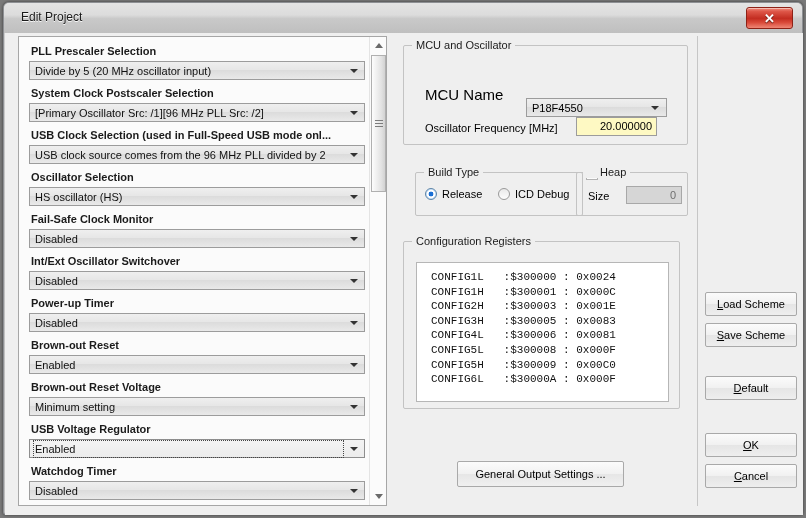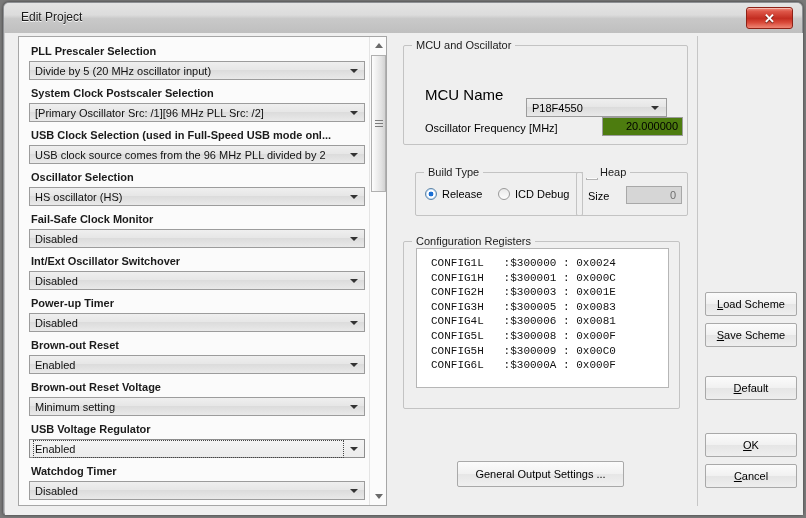--- a/index.html
+++ b/index.html
@@ -141,22 +141,22 @@
   #combo-mcu{
     position:absolute; left:122px; top:36px; width:141px; height:19px;
     background:linear-gradient(to bottom,#efefef 0%,#e6e6e6 48%,#dcdcdc 50%,#e9e9e9 100%);
     border:1px solid #9c9c9c; box-sizing:border-box; cursor:pointer;margin-top:16px;
   }
   #combo-mcu .val{ position:absolute;left:5px;top:2px;font-size:11px;line-height:14px;}
   #combo-mcu .arrow{position:absolute;right:7px;top:7px;width:0;height:0;
     border-left:4px solid transparent;border-right:4px solid transparent;border-top:4px solid #333;}
   #lbl-osc-freq{ position:absolute; left:21px; top:76px; font-size:11px; }
   #input-osc-freq{
-    position:absolute; left:198px; top:71px; width:81px; height:19px;
-    background:#4d7c0f; border:1px solid #9c9c9c; box-sizing:border-box;
+    position:absolute; left:172px; top:71px; width:81px; height:19px;
+    background:#fef9c3; border:1px solid #9c9c9c; box-sizing:border-box;
     text-align:right; padding:2px 4px 0 0; font-size:11px;
     font-family:"Liberation Sans", sans-serif; cursor:text;
   }
 
   #grp-build{ left:18px; top:136px; width:168px; height:44px; }
   #radio-release{ position:absolute; left:9px; top:14px; cursor:pointer; }
   #radio-icd{ position:absolute; left:82px; top:14px; cursor:pointer; }
   .radio{ position:relative; display:inline-block; padding-left:17px; font-size:11px;
           line-height:14px; white-space:nowrap;}
   .radio .dot{
@@ -178,21 +178,21 @@
   #lbl-heap-size{ position:absolute; left:11px; top:17px; font-size:11px; }
   #input-heap-size{
     position:absolute; left:49px; top:13px; width:56px; height:18px;
     background:#d6d6d6; border:1px solid #a8a8a8; box-sizing:border-box;
     text-align:right; padding:2px 5px 0 0; font-size:11px; color:#6f6f6f;
     font-family:"Liberation Sans", sans-serif;
   }
 
   #grp-cfg{ left:6px; top:205px; width:277px; height:168px; }
   #cfg-list{
-    position:absolute; left:12px; top:6px; width:253px; height:140px;
+    position:absolute; left:12px; top:20px; width:253px; height:140px;
     background:#fff; border:1px solid #b6b6b6; box-sizing:border-box;
     overflow:hidden; padding:7px 0 0 14px;
   }
   .cfg-row{
     font-family:"Liberation Mono", monospace;
     font-size:11px; line-height:14.6px; color:#111; white-space:pre;
   }
 
   #btn-general{
     position:absolute; left:60px; top:425px; width:167px; height:26px;

